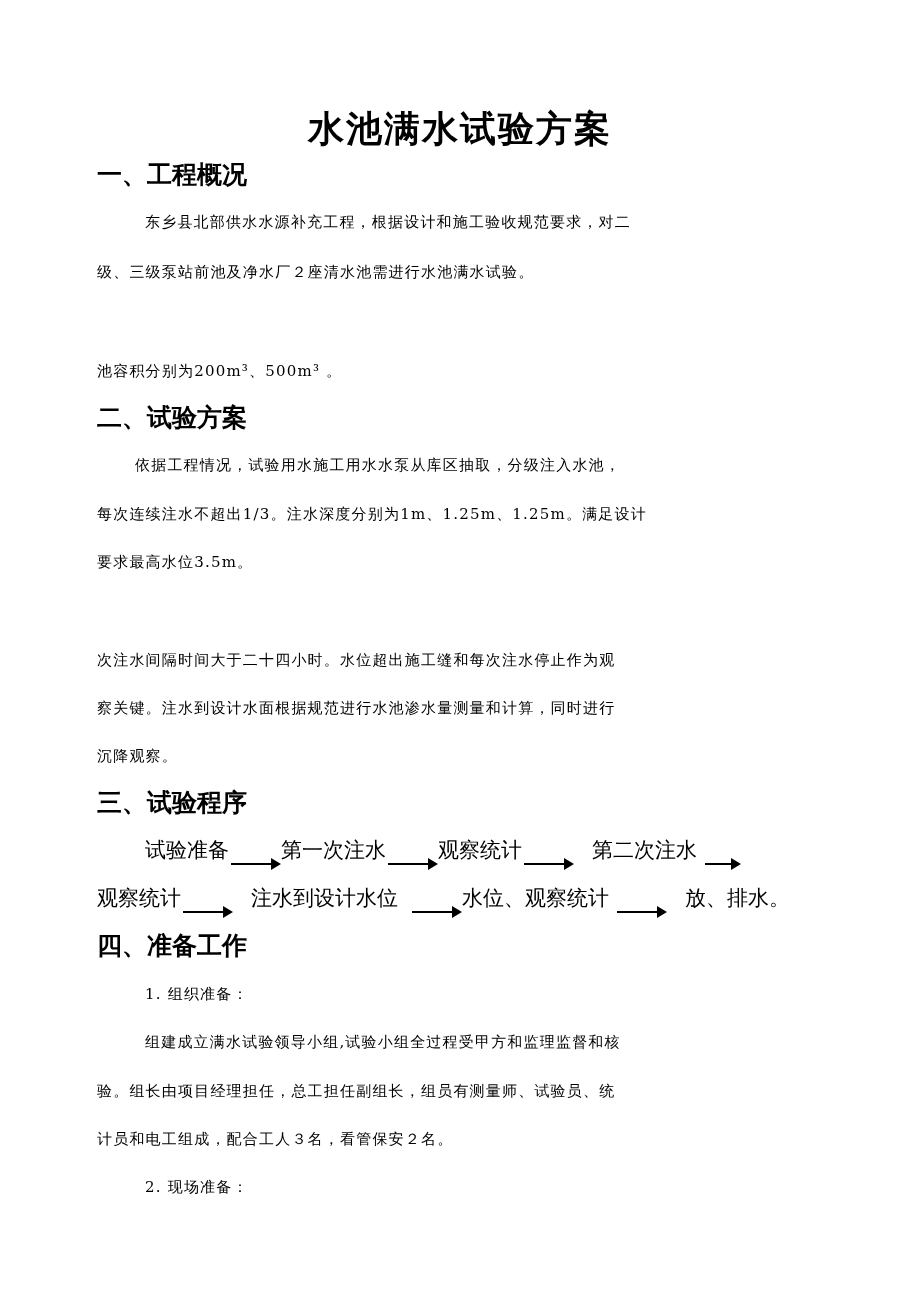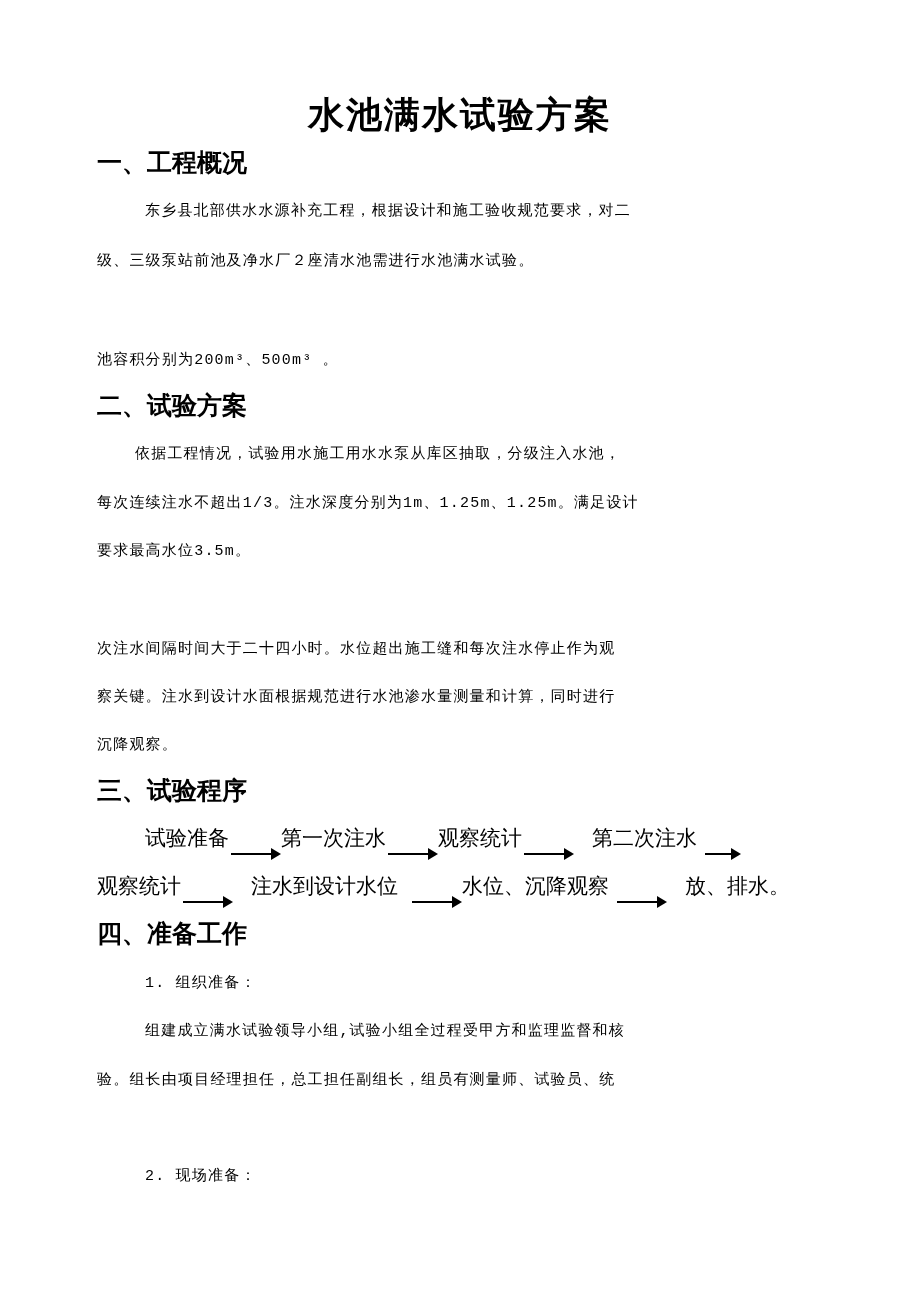--- a/index.html
+++ b/index.html
@@ -1,18 +1,18 @@
 <!DOCTYPE html>
 <html><head>
 <meta charset="utf-8">
 <style>
   html, body { margin: 0; padding: 0; background: #ffffff; }
   body { width: 920px; height: 1302px; position: relative; overflow: hidden;
          font-family: "DejaVu Serif", "Liberation Serif", serif; color: #000; }
-  .page { position: absolute; left: 0; top: 0; width: 920px; height: 1184px; font-family: Liberation Mono, monospace; }
+  .page { position: absolute; left: 0; top: 10px; width: 920px; height: 1184px; }
   .title { position: absolute; left: 0; width: 920px; top: 93px; text-align: center;
            font-size: 36px; font-weight: bold; letter-spacing: 2px; line-height: 50px; }
   .h { position: absolute; left: 97px; font-size: 25px; font-weight: bold; line-height: 30px; white-space: nowrap; }
   .line { position: absolute; font-size: 15px; line-height: 30px; white-space: nowrap; letter-spacing: 1.2px; }
   .flow { position: absolute; font-size: 21px; line-height: 30px; white-space: nowrap; display: flex; align-items: flex-end; }
   .arrow { display: inline-block; position: relative; height: 2px; background: #000; margin: 0 2px; }
   .arrow::after { content: ""; position: absolute; right: -2px; top: -5px;
                   border-left: 10px solid #000; border-top: 6px solid transparent; border-bottom: 6px solid transparent; }
 </style>
 </head>
@@ -43,23 +43,24 @@
     <span>观察统计</span>
     <span class="arrow" style="width:48px; margin-right:20px"></span>
     <span>第二次注水</span>
     <span class="arrow" style="width:34px; margin-left:8px"></span>
   </div>
   <div class="flow" style="left:97px; top:873px">
     <span>观察统计</span>
     <span class="arrow" style="width:48px; margin-right:20px"></span>
     <span>注水到设计水位</span>
     <span class="arrow" style="width:48px; margin-left:14px"></span>
-    <span>水位、沉降观察</span>
+    <span>水位、观察统计</span>
     <span class="arrow" style="width:48px; margin-left:8px; margin-right:20px"></span>
     <span>放、排水。</span>
   </div>
 
   <div class="h" style="top:921px">四、准备工作</div>
   <div class="line" style="left:145px; top:969px">1. 组织准备：</div>
   <div class="line" style="left:145px; top:1017px">组建成立满水试验领导小组,试验小组全过程受甲方和监理监督和核</div>
   <div class="line" style="left:97px; top:1066px">验。组长由项目经理担任，总工担任副组长，组员有测量师、试验员、统</div>
+  <div class="line" style="left:97px; top:1114px">计员和电工组成，配合工人３名，看管保安２名。</div>
   <div class="line" style="left:145px; top:1162px">2. 现场准备：</div>
 </div>
 
 </body></html>

